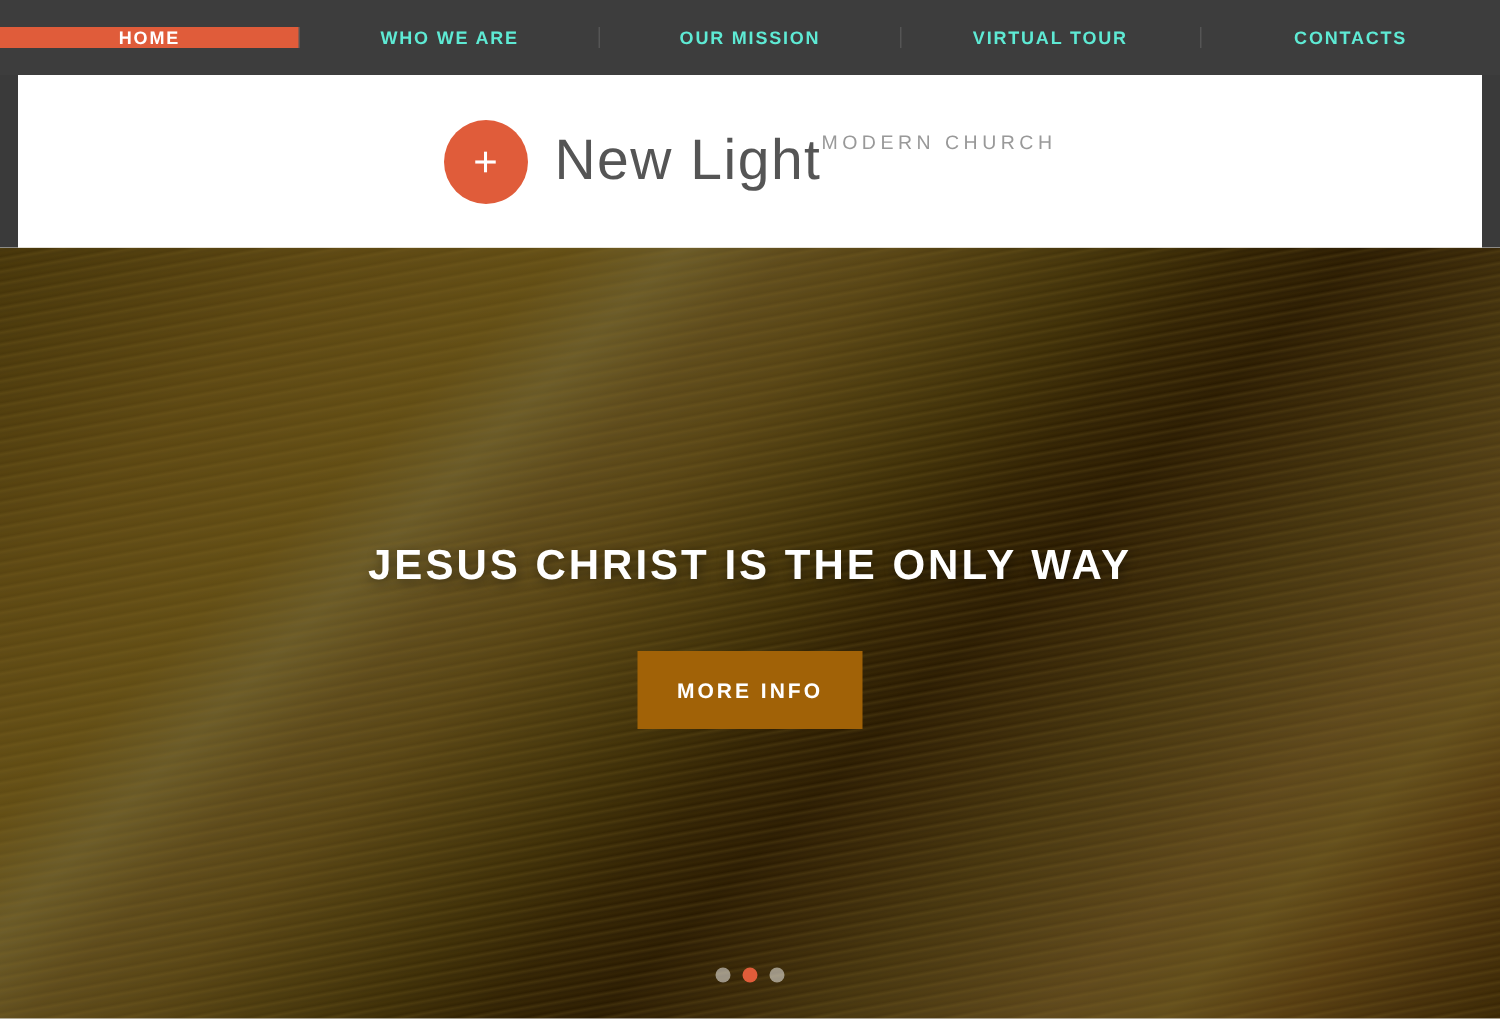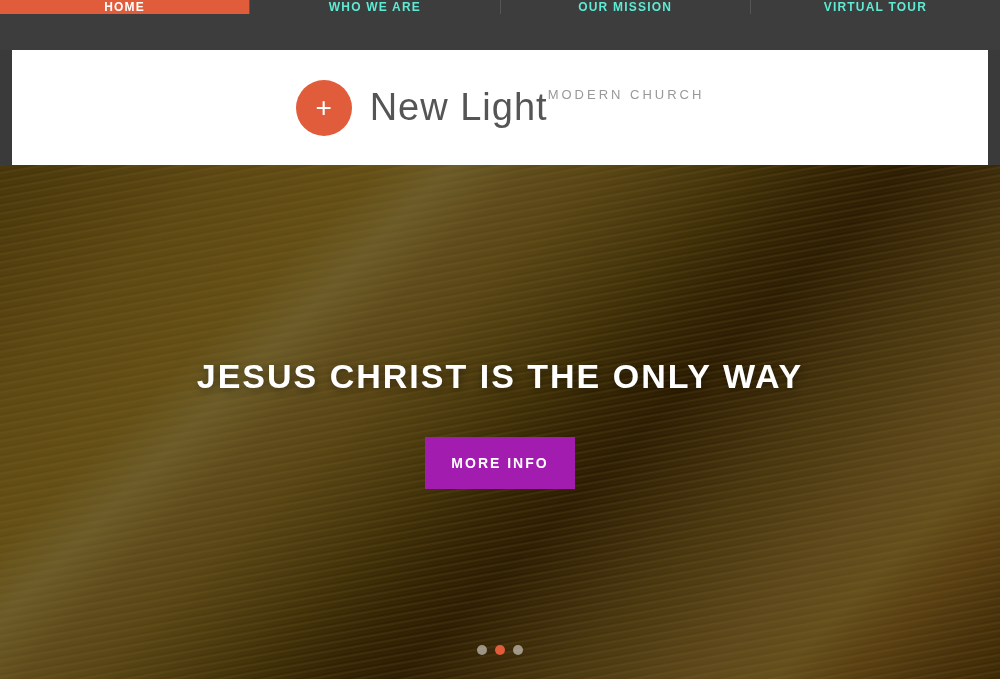--- a/index.html
+++ b/index.html
@@ -14,21 +14,21 @@
       overflow: hidden;
       font-family: 'Arial', sans-serif;
     }
 
     
     nav {
       width: 100%;
       height: 50px;
       background: #3d3d3d;
       display: flex;
-      align-items: flex-start;
+      align-items: center;
       position: relative;
       z-index: 10;
     }
 
     .nav-item {
       flex: 1;
       display: flex;
       align-items: center;
       justify-content: center;
       color: #5eead4;
@@ -187,33 +187,33 @@
       inset: 0;
       display: flex;
       flex-direction: column;
       align-items: center;
       justify-content: center;
       gap: 40px;
     }
 
     .hero-headline {
       color: #fff;
-      font-size: 34px;
+      font-size: 28px;
       font-weight: 700;
       text-align: center;
       text-transform: uppercase;
       letter-spacing: 2px;
       line-height: 1.25;
       text-shadow: 1px 2px 8px rgba(0,0,0,0.4);
       max-width: 700px;
       padding: 0 20px;
     }
 
     .hero-btn {
-      background: #a21caf;
+      background: #a16207;
       color: #fff;
       font-size: 14px;
       font-weight: 700;
       letter-spacing: 2px;
       text-transform: uppercase;
       padding: 18px 26px;
       border: none;
       cursor: pointer;
       display: inline-block;
     }
@@ -248,20 +248,23 @@
     <span>HOME</span>
   </div>
   <div class="nav-item">
     <span>WHO WE ARE</span>
   </div>
   <div class="nav-item">
     <span>OUR MISSION</span>
   </div>
   <div class="nav-item">
     <span>VIRTUAL TOUR</span>
+  </div>
+  <div class="nav-item">
+    <span>CONTACTS</span>
   </div>
 </nav>
 
 <div class="logo-bar">
   <div class="logo-container">
     <div class="logo-icon">
       <span class="cross-icon">+</span>
     </div>
     <div class="logo-text">
       <span class="logo-name">New Light</span>

